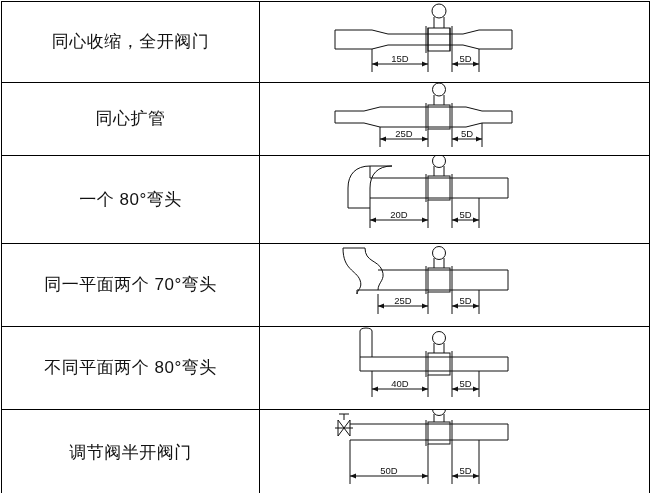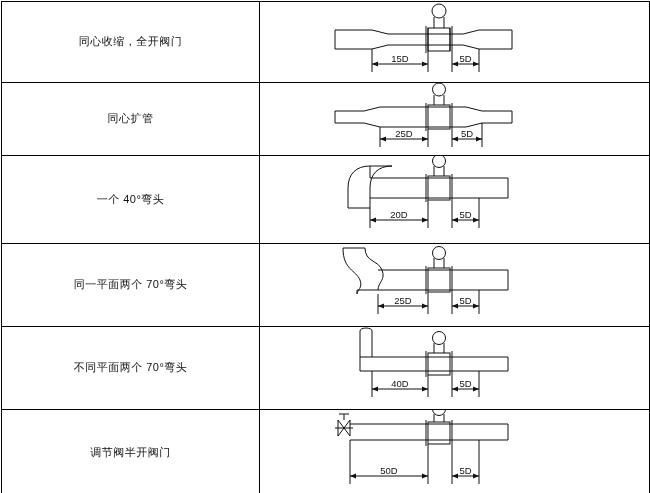--- a/index.html
+++ b/index.html
@@ -26,21 +26,21 @@
     table-layout: fixed;
   }
   table.layout td {
     border: 1px solid #000000;
     padding: 0;
     vertical-align: middle;
   }
   td.label-cell {
     width: 257px;
     text-align: center;
-    font-size: 11px;
+    font-size: 17px;
     color: #111111;
     letter-spacing: 0.5px;
     line-height: 1.4;
   }
   td.fig-cell {
     width: 389px;
     position: relative;
     padding: 0;
     text-align: center;
   }
@@ -140,21 +140,21 @@
                 <path d="M222 56 l-6 -2.5 l0 5 z" fill="#111111" stroke="none"></path>
               </g>
               <text x="144" y="54" text-anchor="middle" font-size="9.5" font-family="Liberation Sans, sans-serif" fill="#111111">25D</text>
               <text x="207" y="54" text-anchor="middle" font-size="9.5" font-family="Liberation Sans, sans-serif" fill="#111111">5D</text>
             </svg>
           </div>
         </td>
       </tr>
 
       <tr class="r2">
-        <td class="label-cell">一个 40°弯头</td>
+        <td class="label-cell">一个 80°弯头</td>
         <td class="fig-cell">
           <div class="fig-wrap">
             <svg viewBox="0 0 389 87" preserveAspectRatio="xMidYMid meet">
               <g fill="none" stroke="#111111" stroke-width="1">
 
                 <path d="M110 10 L132 10"></path>
                 <path d="M110 10 C96 10 88 18 88 32 L88 52"></path>
                 <path d="M132 10 C118 10 110 18 110 32 L110 52"></path>
                 <path d="M88 52 L110 52"></path>
 
@@ -213,21 +213,21 @@
                 <path d="M219 62 l-6 -2.5 l0 5 z" fill="#111111" stroke="none"></path>
               </g>
               <text x="143" y="60" text-anchor="middle" font-size="9.5" font-family="Liberation Sans, sans-serif" fill="#111111">25D</text>
               <text x="205.5" y="60" text-anchor="middle" font-size="9.5" font-family="Liberation Sans, sans-serif" fill="#111111">5D</text>
             </svg>
           </div>
         </td>
       </tr>
 
       <tr class="r4">
-        <td class="label-cell">不同平面两个 70°弯头</td>
+        <td class="label-cell">不同平面两个 80°弯头</td>
         <td class="fig-cell">
           <div class="fig-wrap">
             <svg viewBox="0 0 389 82" preserveAspectRatio="xMidYMid meet">
               <g fill="none" stroke="#111111" stroke-width="1">
 
                 <path d="M100 4 L100 44 M112 4 L112 30"></path>
                 <path d="M100 4 C100 0 112 0 112 4"></path>
 
                 <path d="M100 30 L206 30 M100 44 L206 44"></path>
                 <path d="M112 30 L112 30"></path>

